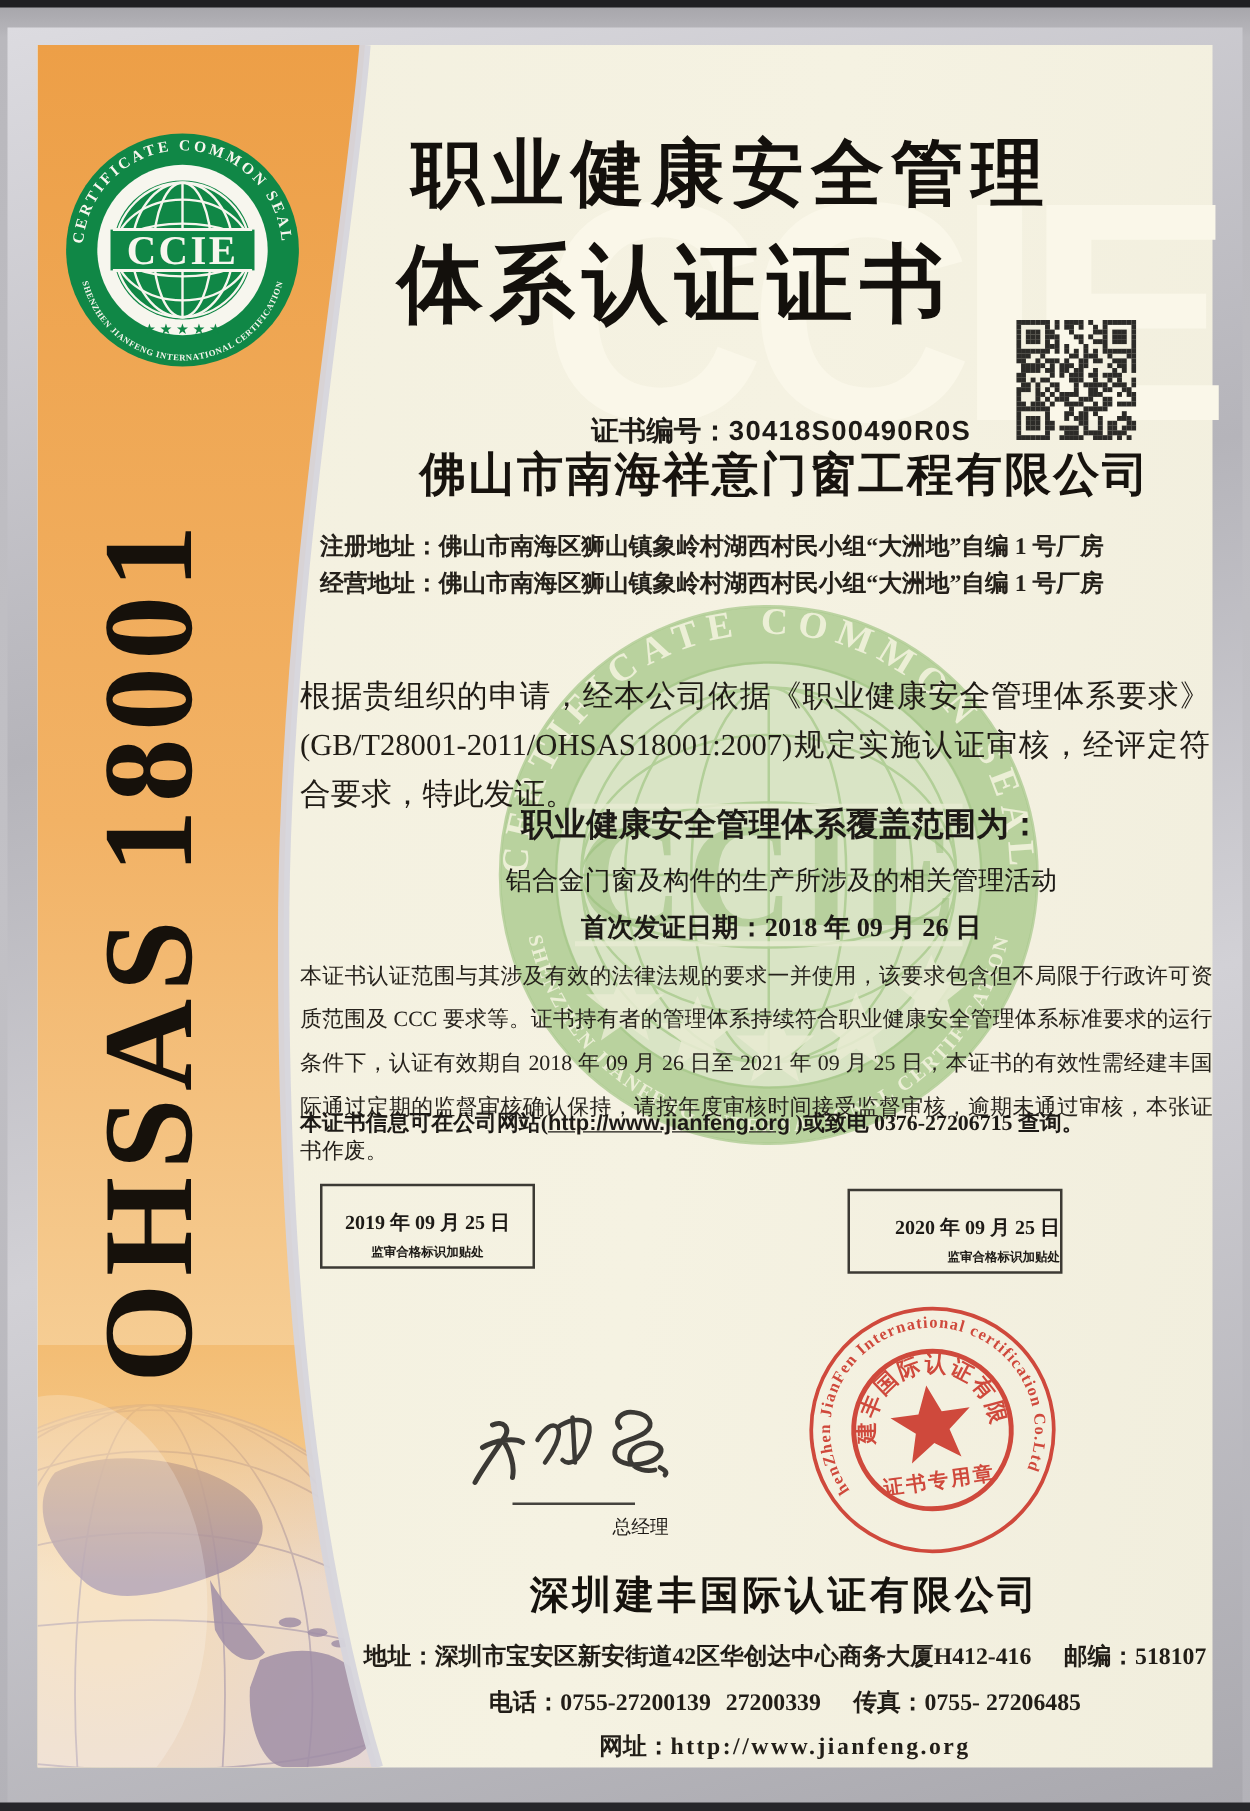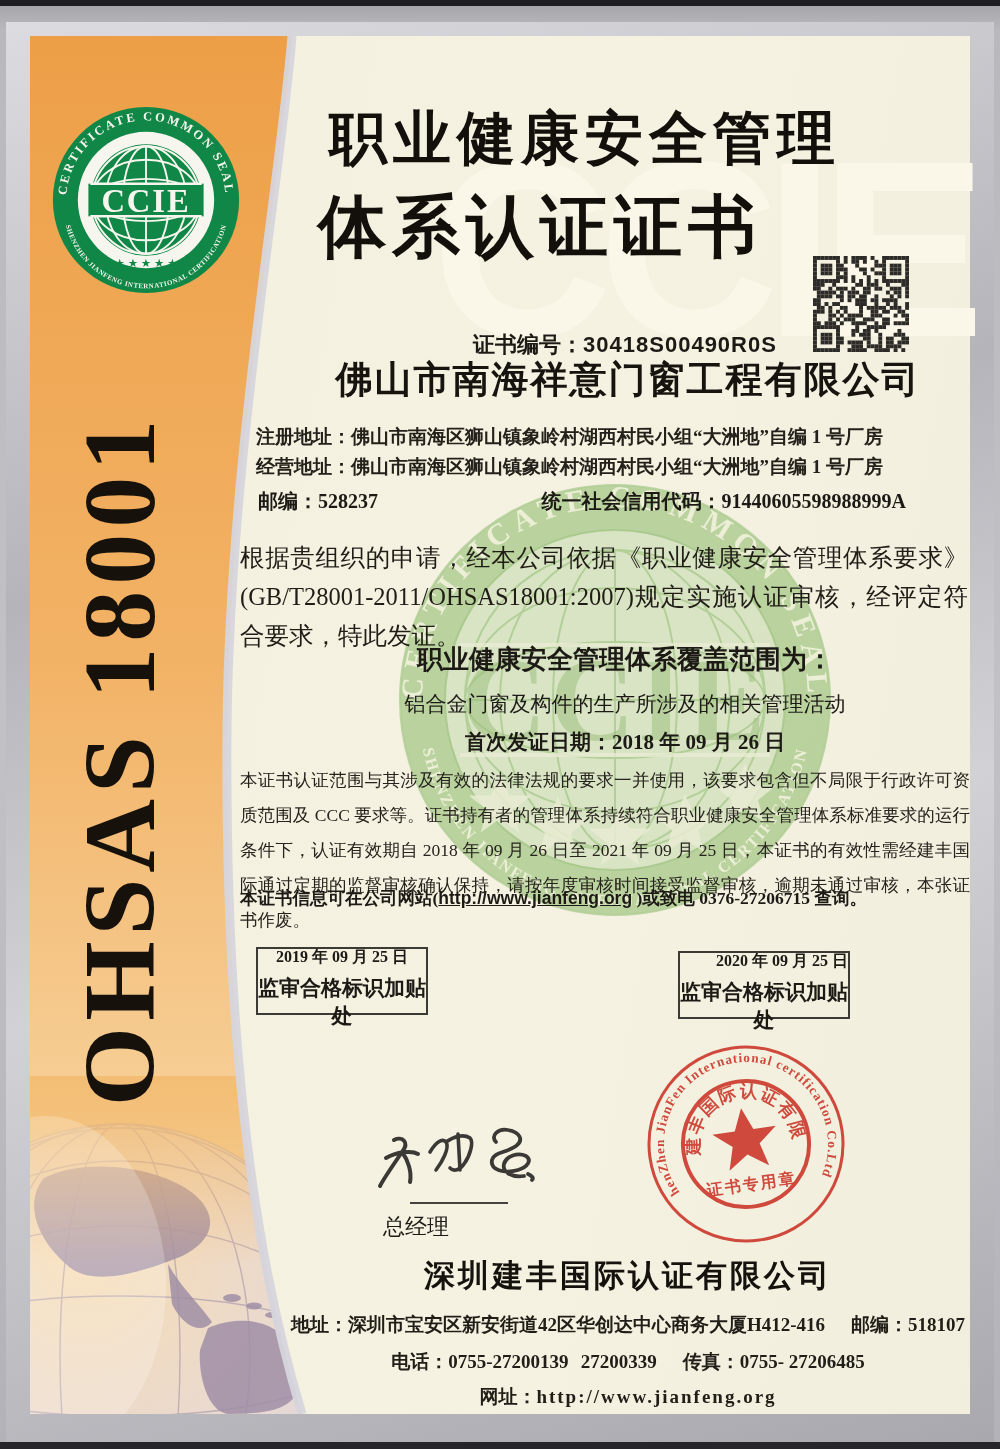--- a/index.html
+++ b/index.html
@@ -31,23 +31,23 @@
   .first-issue{left:210px;top:728px;width:830px;text-align:center;font-size:21px;font-weight:700;}
   .terms{left:240px;top:763px;width:730px;font-size:17.5px;line-height:35px;text-align:justify;color:#26221c;}
   .info{left:240px;top:886px;width:730px;font-size:17.5px;font-weight:600;}
   .info2{top:921px;}
   .info .lnk{font-family:"Liberation Sans","DejaVu Sans",sans-serif;font-weight:700;text-decoration:underline;}
   .stick-box{top:947px;width:168px;height:64px;border:2px solid #3c3a34;display:flex;flex-direction:column;
              justify-content:center;gap:6px;text-align:center;}
   .box1{left:256px;}
   .box2{left:678px;top:951px;align-items:flex-end;}
   .stick-box .d{font-size:16px;font-weight:700;margin-top:14px;}
-  .stick-box .t{font-size:21px;font-weight:600;}
+  .stick-box .t{font-size:10px;font-weight:600;}
   .sig-line{left:410px;top:1202px;width:98px;border-top:2.5px solid #45433e;}
-  .sig-title{left:383px;top:1212px;width:152px;text-align:left;font-size:22px;}
+  .sig-title{left:383px;top:1212px;width:152px;text-align:right;font-size:15px;}
   .issuer-name{left:213px;top:1255px;width:830px;text-align:center;font-size:31px;font-weight:700;letter-spacing:3px;color:#15120d;}
   .issuer-line{left:213px;top:1312px;width:830px;text-align:center;font-size:19px;font-weight:700;color:#211d17;}
   .issuer-line.l2{top:1349px;}
   .issuer-line.l3{top:1384px;font-family:"Liberation Serif",serif;}
   .issuer-line .gap{display:inline-block;width:26px;}
   .issuer-line .sp{display:inline-block;width:12px;}
   svg text{font-family:"Liberation Serif","DejaVu Serif",serif;}
 </style>
 </head>
 <body>
@@ -534,24 +534,20 @@
 
   <div class="abs company">佛山市南海祥意门窗工程有限公司</div>
 
   <div class="abs addr">
     <span>注册地址：</span><span>佛山市南海区狮山镇象岭村湖西村民小组“大洲地”自编 1 号厂房</span>
   </div>
   <div class="abs addr addr2">
     <span>经营地址：</span><span>佛山市南海区狮山镇象岭村湖西村民小组“大洲地”自编 1 号厂房</span>
   </div>
 
-  <div class="abs postalrow">
-    <span><span>邮编：</span><span style="font-weight:600">528237</span></span>
-    <span><span>统一社会信用代码：</span><span style="font-weight:600">91440605598988999A</span></span>
-  </div>
 
   <div class="abs grant">根据贵组织的申请，经本公司依据《职业健康安全管理体系要求》(GB/T28001-2011/OHSAS18001:2007)规定实施认证审核，经评定符合要求，特此发证。</div>
   <div class="abs scope-title">职业健康安全管理体系覆盖范围为：</div>
   <div class="abs scope">铝合金门窗及构件的生产所涉及的相关管理活动</div>
   <div class="abs first-issue">首次发证日期：2018 年 09 月 26 日</div>
   <div class="abs terms">本证书认证范围与其涉及有效的法律法规的要求一并使用，该要求包含但不局限于行政许可资质范围及 CCC 要求等。证书持有者的管理体系持续符合职业健康安全管理体系标准要求的运行条件下，认证有效期自 2018 年 09 月 26 日至 2021 年 09 月 25 日，本证书的有效性需经建丰国际通过定期的监督审核确认保持，请按年度审核时间接受监督审核，逾期未通过审核，本张证书作废。</div>
 
   <div class="abs info">
     <span>本证书信息可在公司网站(</span><span class="lnk">http://www.jianfeng.org</span><span> )或致电 0376-27206715 查询。</span>
   </div>

